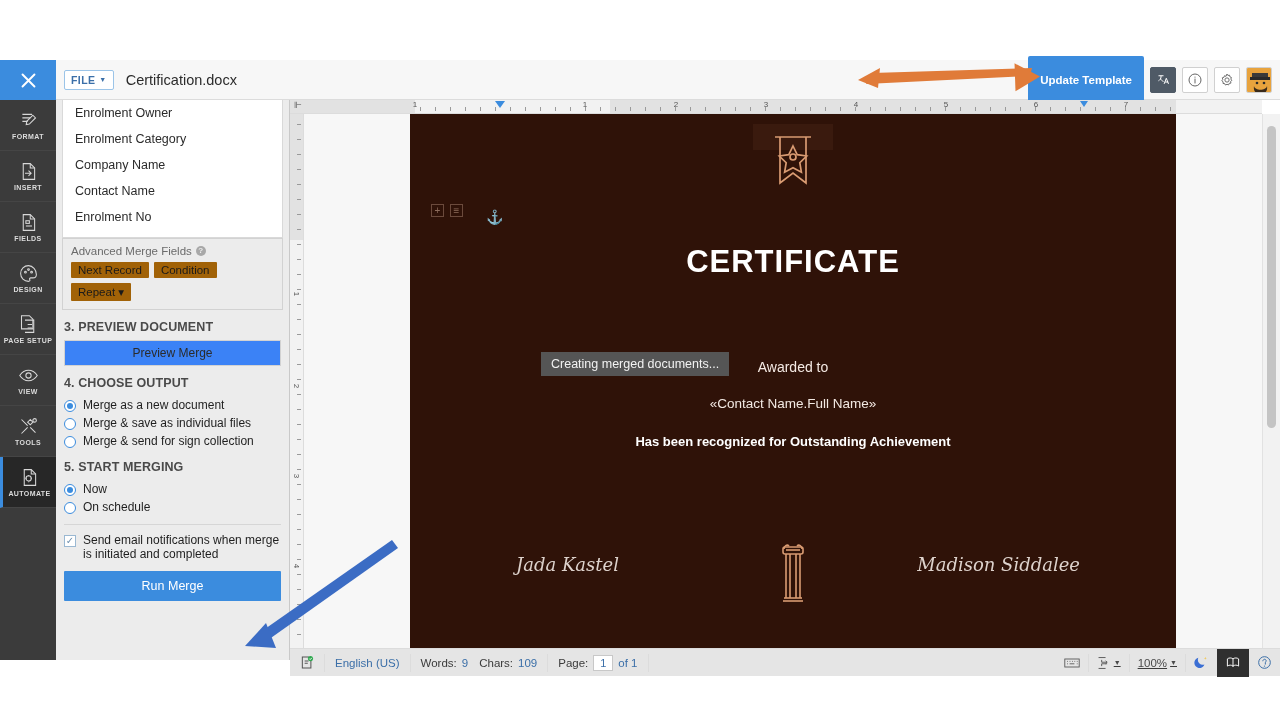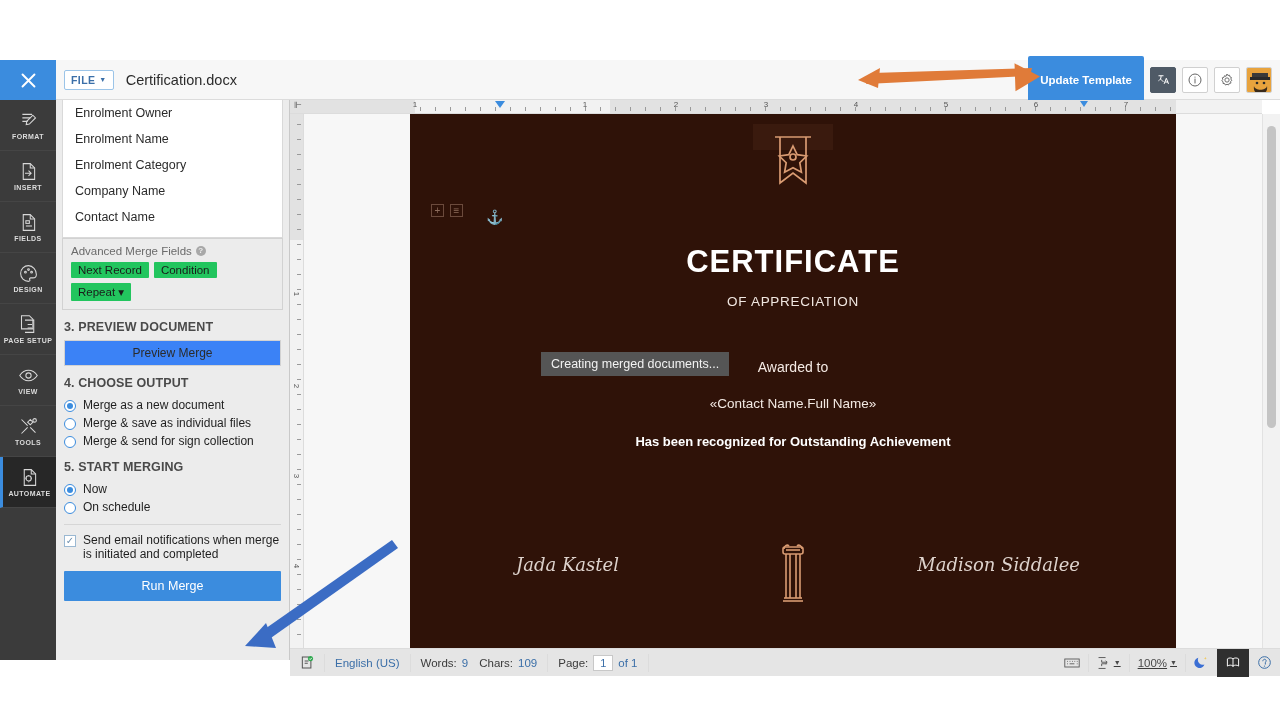--- a/index.html
+++ b/index.html
@@ -82,21 +82,21 @@
     margin: 0 6px; background: #ececec; border: 1px solid #d2d2d2;
     padding: 6px 8px 8px;
   }
   #adv-title { font-size: 11.5px; color: #6b6b6b; display: flex; align-items: center; gap: 4px; margin-bottom: 5px; }
   .info-dot {
     width: 10px; height: 10px; border-radius: 50%; background: #a8a8a8;
     color: #ececec; font-size: 8px; line-height: 10px; text-align: center; font-weight: 700;
   }
   .chips { display: flex; flex-wrap: wrap; gap: 5px; }
   .chip {
-    background: #22c55e; color: #1a1a1a; font-size: 11.5px;
+    background: #a16207; color: #1a1a1a; font-size: 11.5px;
     padding: 2px 7px; cursor: pointer; border-radius: 1px;
   }
   .sec-title {
     font-size: 12.5px; font-weight: 700; color: #4a4a4a;
     margin: 10px 8px 6px; letter-spacing: .1px;
   }
   #preview-merge {
     margin: 0 8px; background: #3b82f6; border: 1px solid #d2d2d2;
     font-size: 12px; color: #2b2b2b; padding: 5px; text-align: center;
     cursor: pointer; font-family: inherit; width: calc(100% - 16px);
@@ -359,21 +359,20 @@
           <circle cx="17" cy="15" r="1.3" fill="#2a2a2a"></circle>
           <path d="M7 18c1 5 12 5 13 0 1 6-3 8-6.5 8S6 24 7 18z" fill="#3a2a1a"></path>
         </svg>
       </div>
     </div>
   </div>
 
   <div id="panel">
     <div id="field-list">
       <div class="field-item">Enrolment Owner</div>
-      <div class="field-item">Enrolment Name</div>
       <div class="field-item">Enrolment Category</div>
       <div class="field-item">Company Name</div>
       <div class="field-item">Contact Name</div>
       <div class="field-item">Enrolment No</div>
     </div>
 
     <div id="adv-box">
       <div id="adv-title">
         <span>Advanced Merge Fields</span>
         <span class="info-dot">?</span>
@@ -545,21 +544,20 @@
         <div id="ribbon-icon">
           <svg width="52" height="62" viewBox="0 0 52 62" fill="none" stroke="#d99b72" stroke-width="1.7">
             <path d="M8 8h36"></path>
             <path d="M13 8v46l13-10 13 10V8"></path>
             <path d="M26 17l4.2 8.6 9.5 1.4-6.9 6.7 1.6 9.5-8.4-4.5-8.4 4.5 1.6-9.5-6.9-6.7 9.5-1.4z"></path>
             <circle cx="26" cy="28" r="3"></circle>
           </svg>
         </div>
 
         <div id="cert-title">CERTIFICATE</div>
-        <div id="cert-sub">OF APPRECIATION</div>
         <div id="awarded">Awarded to</div>
         <div id="tooltip">Creating merged documents...</div>
         <div id="merge-field">«Contact Name.Full Name»</div>
         <div id="cert-body">Has been recognized for Outstanding Achievement</div>
 
         <div class="sig" id="sig-left">Jada Kastel</div>
         <div class="sig" id="sig-right">Madison Siddalee</div>
 
         <div id="pillar-icon">
           <svg width="38" height="66" viewBox="0 0 38 66" fill="none" stroke="#d99b72" stroke-width="1.6">

